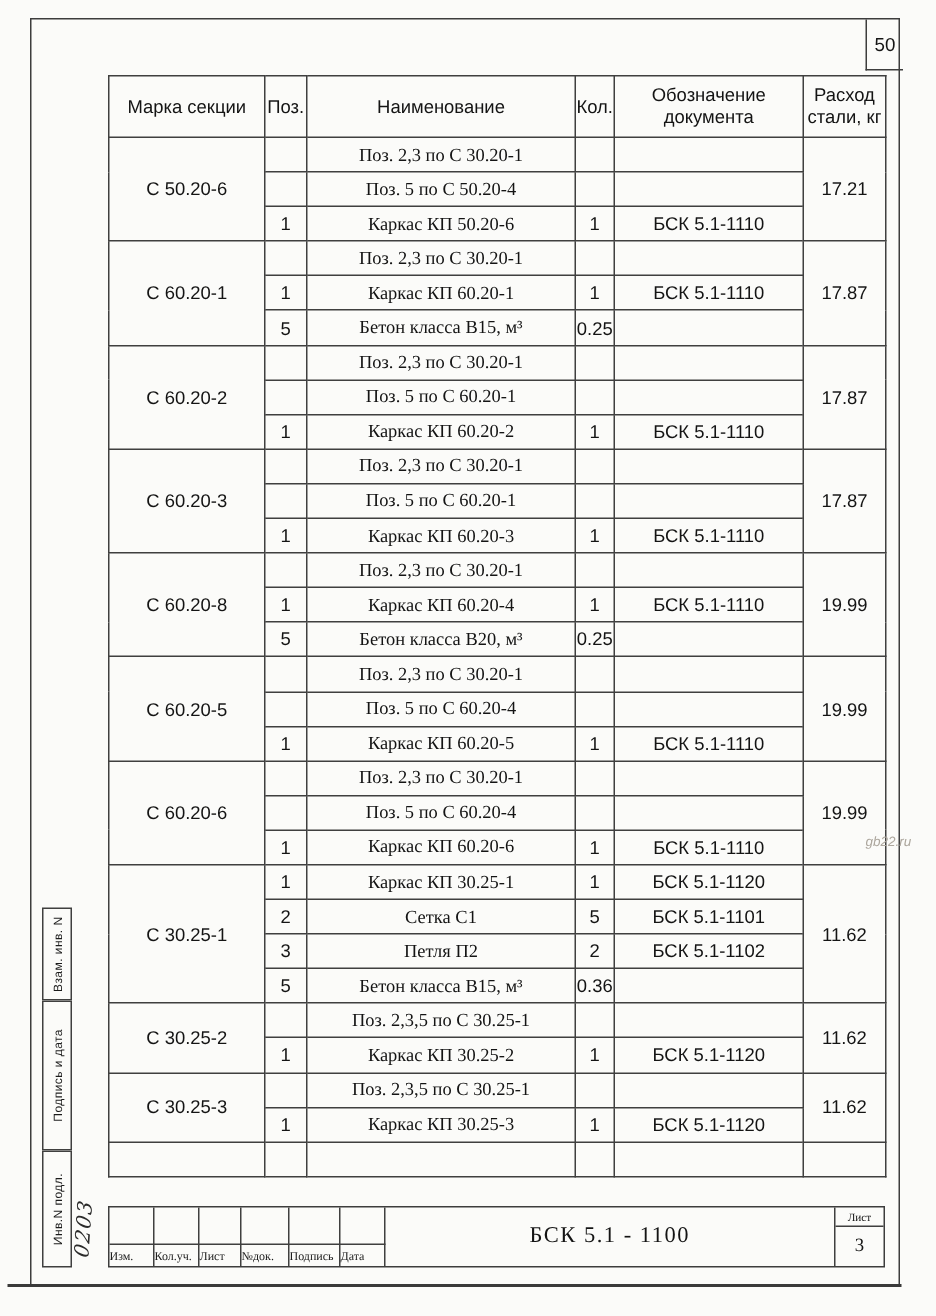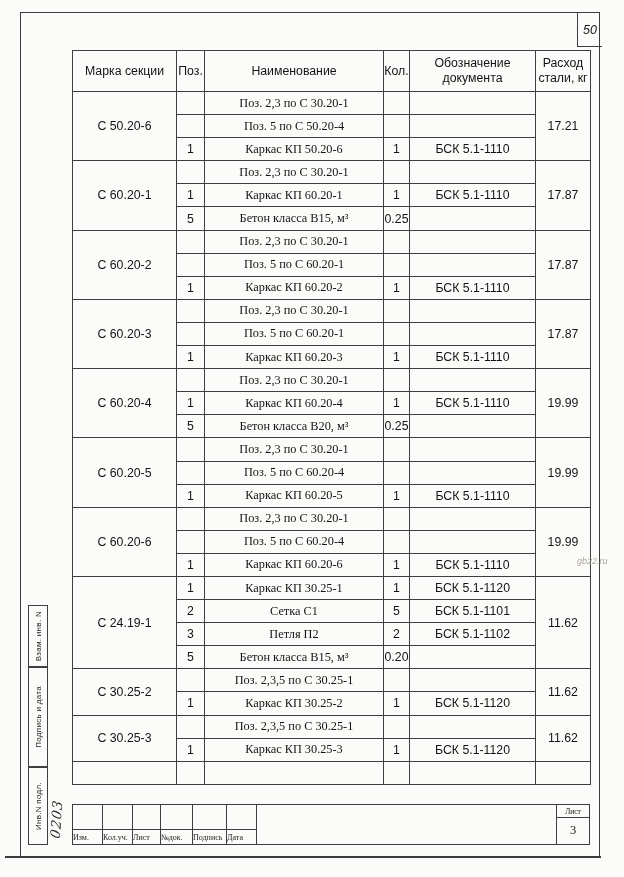--- a/index.html
+++ b/index.html
@@ -15,21 +15,20 @@
     border:1.6px solid #3d3d3d;box-sizing:border-box;
   }
   .bottom-edge{
     position:absolute;left:5px;top:856px;width:596px;height:2px;background:#3a3a3a;
   }
   .pagenum-box{
     position:absolute;left:577px;top:13px;width:24px;height:33px;
     border-left:1.3px solid #3d3d3d;border-bottom:1.3px solid #3d3d3d;
     display:flex;align-items:center;justify-content:center;
     font-size:12.5px;
-    font-style:italic;
   }
   
   .spec-table-wrap{position:absolute;left:72px;top:50px;}
   table.spec{
     border-collapse:collapse;table-layout:fixed;width:518px;
     border:1.8px solid #383838;
   }
   table.spec th, table.spec td{
     border:1.2px solid #3f3f3f;
     padding:0;overflow:hidden;white-space:nowrap;
@@ -201,21 +200,21 @@
           <td class="c-qty"></td>
           <td class="c-doc"></td>
         </tr>
         <tr>
           <td class="c-pos">1</td>
           <td class="c-name">Каркас КП 60.20-3</td>
           <td class="c-qty">1</td>
           <td class="c-doc">БСК 5.1-1110</td>
         </tr>
         <tr>
-          <td class="c-mark" rowspan="3">С 60.20-4</td>
+          <td class="c-mark" rowspan="3">С 60.20-8</td>
           <td class="c-pos"></td>
           <td class="c-name">Поз. 2,3 по С 30.20-1</td>
           <td class="c-qty"></td>
           <td class="c-doc"></td>
           <td class="c-steel" rowspan="3">19.99</td>
         </tr>
         <tr>
           <td class="c-pos">1</td>
           <td class="c-name">Каркас КП 60.20-4</td>
           <td class="c-qty">1</td>
@@ -261,21 +260,21 @@
           <td class="c-qty"></td>
           <td class="c-doc"></td>
         </tr>
         <tr>
           <td class="c-pos">1</td>
           <td class="c-name">Каркас КП 60.20-6</td>
           <td class="c-qty">1</td>
           <td class="c-doc">БСК 5.1-1110</td>
         </tr>
         <tr>
-          <td class="c-mark" rowspan="4">С 24.19-1</td>
+          <td class="c-mark" rowspan="4">С 30.25-1</td>
           <td class="c-pos">1</td>
           <td class="c-name">Каркас КП 30.25-1</td>
           <td class="c-qty">1</td>
           <td class="c-doc">БСК 5.1-1120</td>
           <td class="c-steel" rowspan="4">11.62</td>
         </tr>
         <tr>
           <td class="c-pos">2</td>
           <td class="c-name">Сетка  С1</td>
           <td class="c-qty">5</td>
@@ -283,21 +282,21 @@
         </tr>
         <tr>
           <td class="c-pos">3</td>
           <td class="c-name">Петля П2</td>
           <td class="c-qty">2</td>
           <td class="c-doc">БСК 5.1-1102</td>
         </tr>
         <tr>
           <td class="c-pos">5</td>
           <td class="c-name">Бетон класса В15, м³</td>
-          <td class="c-qty">0.20</td>
+          <td class="c-qty">0.36</td>
           <td class="c-doc"></td>
         </tr>
         <tr>
           <td class="c-mark" rowspan="2">С 30.25-2</td>
           <td class="c-pos"></td>
           <td class="c-name">Поз. 2,3,5 по С 30.25-1</td>
           <td class="c-qty"></td>
           <td class="c-doc"></td>
           <td class="c-steel" rowspan="2">11.62</td>
         </tr>
@@ -346,20 +345,21 @@
   <div class="tb-cell" style="left:88px;width:32px">
       <span>№док.</span>
     </div>
   <div class="tb-cell" style="left:120px;width:34px">
       <span>Подпись</span>
     </div>
   <div class="tb-cell" style="left:154px;width:30px">
       <span>Дата</span>
     </div>
   <div class="tb-divider"></div>
+  <div class="tb-center">БСК 5.1 - 1100</div>
   <div class="tb-sheet">
     <div class="tb-sheet-label">Лист</div>
     <div class="tb-sheet-num">3</div>
   </div>
 </div>
 
 <div class="side-box" style="top:605px;height:62px">
     <span>Взам. инв. N</span>
   </div>
 <div class="side-box" style="top:667px;height:100px">

